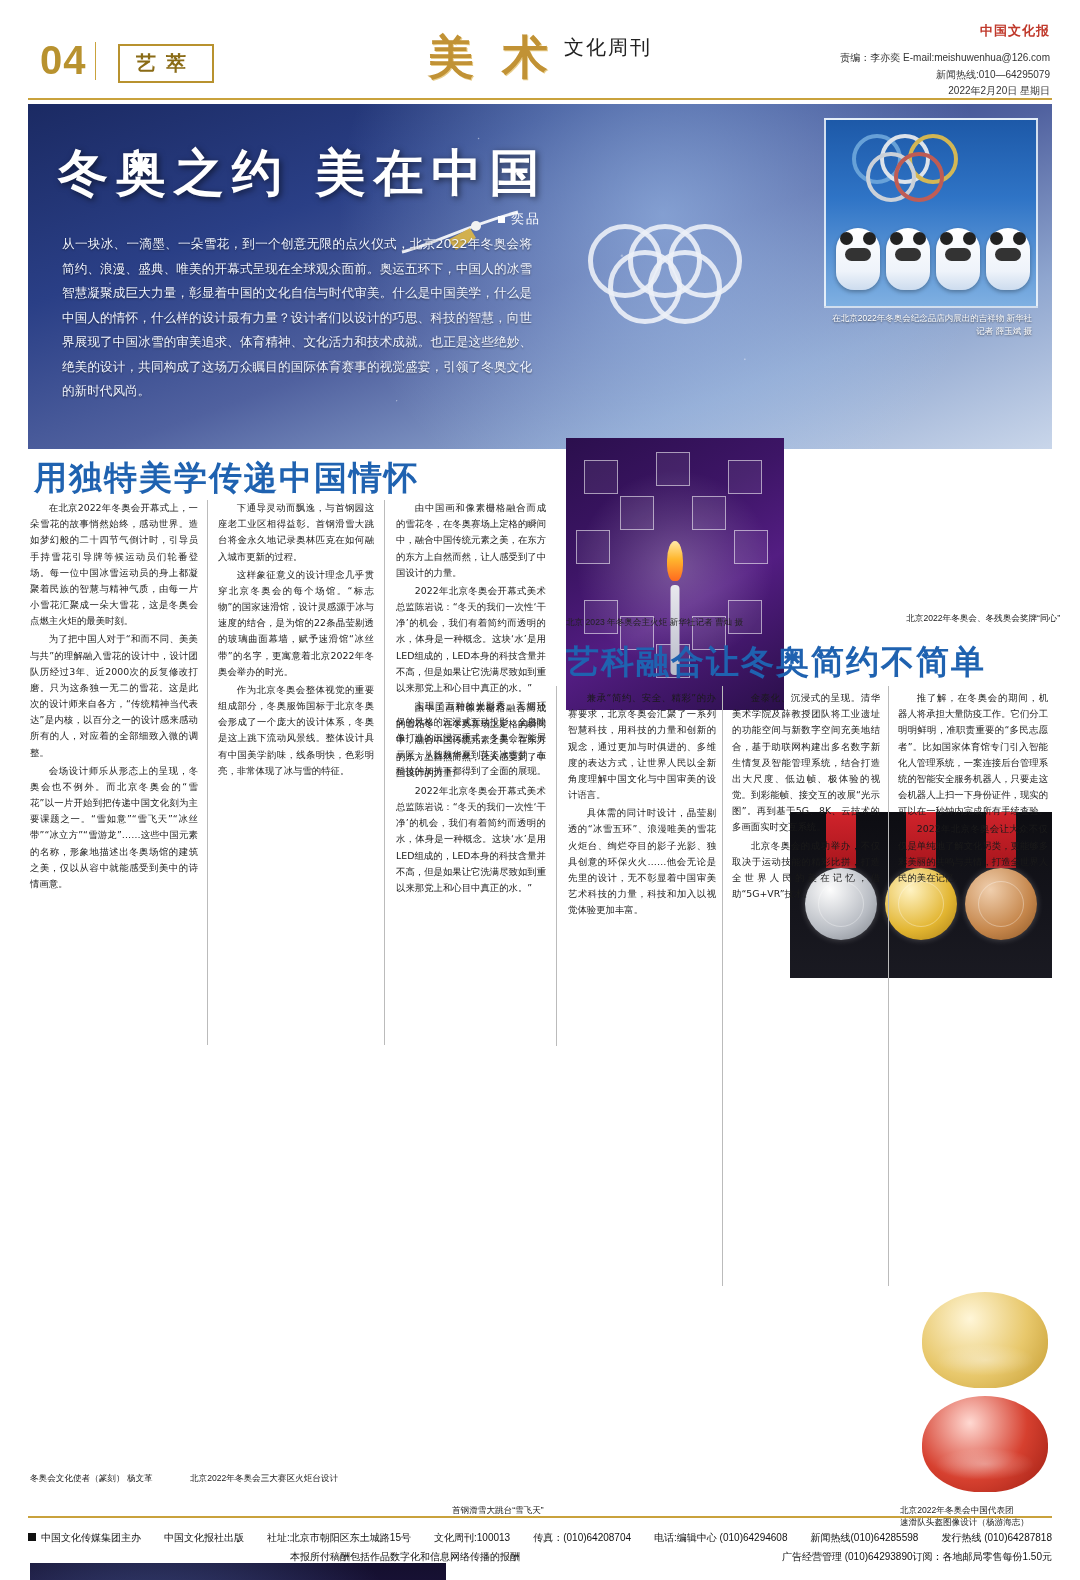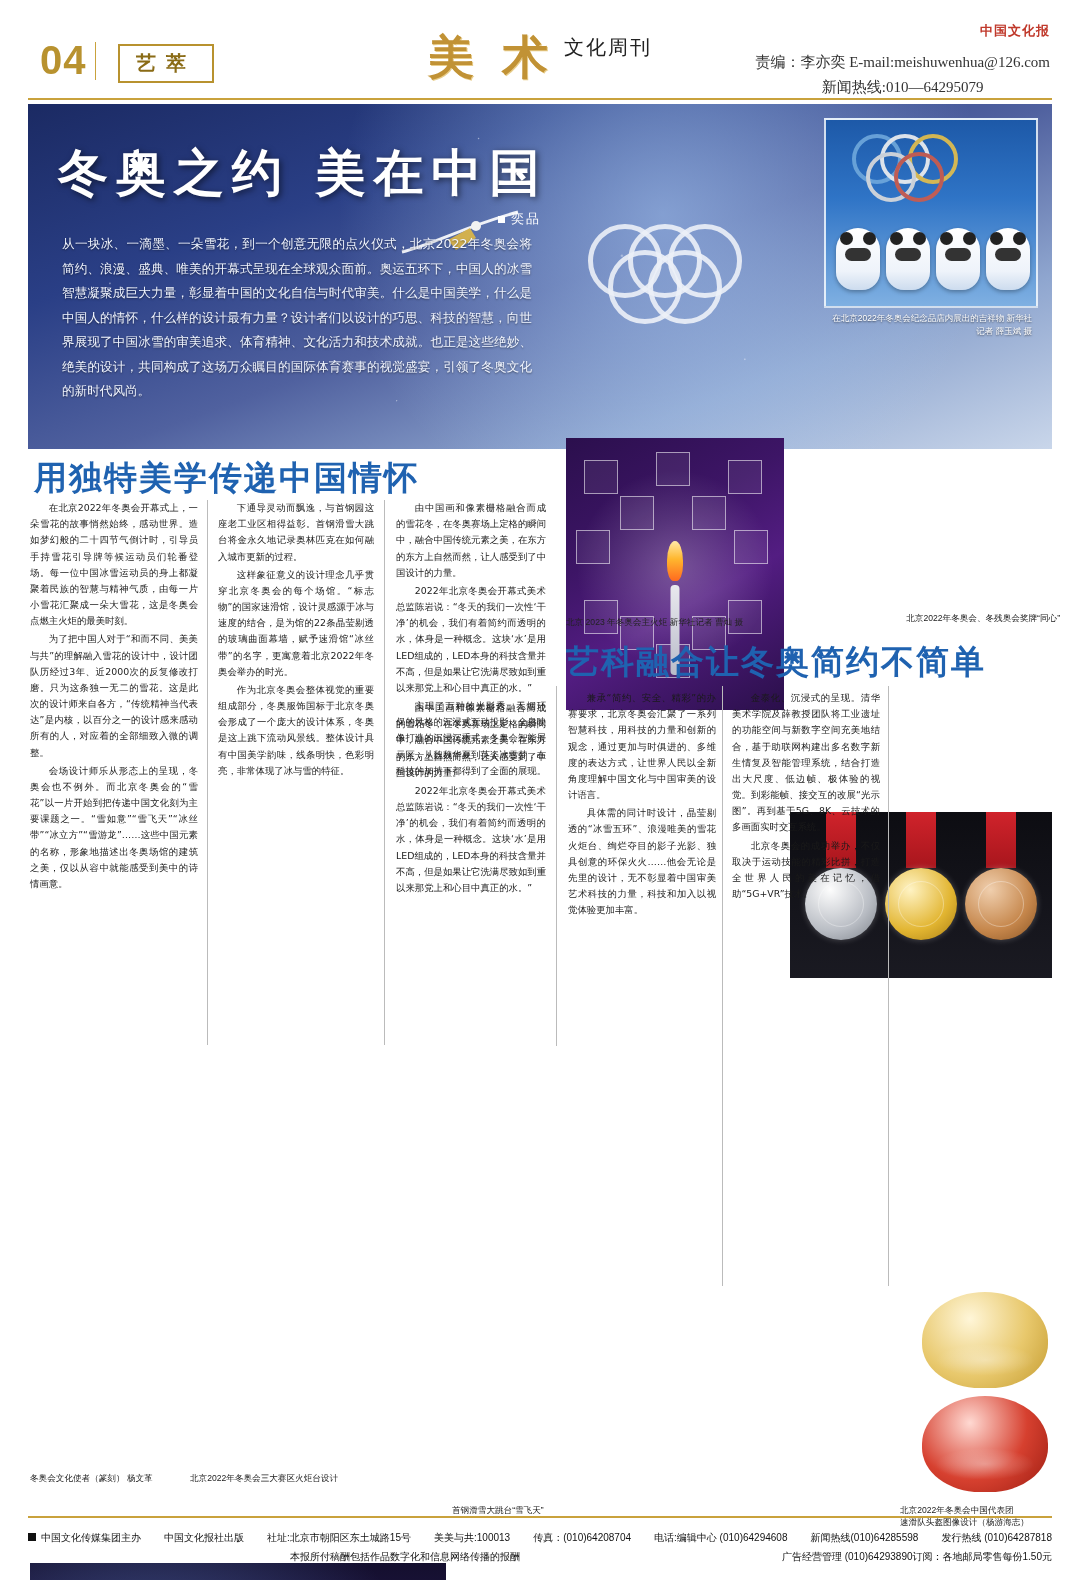--- a/index.html
+++ b/index.html
@@ -36,21 +36,21 @@
     font-size:46px; font-weight:bold; color:#c19235;
     letter-spacing:6px; line-height:1;
     text-shadow:1px 1px 0 #e8cd8b;
   }
   .brand-sub { font-size:20px; color:#222; letter-spacing:2px; padding-bottom:4px;}
   .paper-logo {
     position:absolute; right:30px; top:22px;
     font-size:13px; color:#c0392b; font-weight:bold; letter-spacing:1px;
     font-family:"DejaVu Serif", serif;
   }
-  .contact { position:absolute; right:30px; top:50px; text-align:center; font-size:15px; color:#333; line-height:1.65;font-family:Liberation Serif, serif; }
+  .contact { position:absolute; right:30px; top:50px; text-align:right; font-size:10px; color:#333; line-height:1.65; }
 
   .top-rule { position:absolute; left:28px; right:28px; top:98px; height:2px; background:#c9a23c; }
 
   
   .hero {
     position:absolute; left:28px; top:104px; width:1024px; height:345px;
     background:
       radial-gradient(circle at 62% 32%, rgba(180,215,255,.55) 0%, rgba(40,60,130,0) 48%),
       linear-gradient(160deg,#1b2a63 0%, #2a3f86 28%, #50619f 52%, #8fa6cf 76%, #c9d6ea 100%);
     overflow:hidden;
@@ -319,20 +319,24 @@
   <div class="vrule" style="left:888px; top:686px; height:600px;"></div>
 
   <div class="col" style="left:568px; top:690px; width:148px;">
     <p>兼承“简约、安全、精彩”的办赛要求，北京冬奥会汇聚了一系列智慧科技，用科技的力量和创新的观念，通过更加与时俱进的、多维度的表达方式，让世界人民以全新角度理解中国文化与中国审美的设计语言。</p>
     <p>具体需的同计时设计，晶莹剔透的“冰雪五环”、浪漫唯美的雪花火炬台、绚烂夺目的影子光影、独具创意的环保火火……他会无论是先里的设计，无不彰显着中国审美艺术科技的力量，科技和加入以视觉体验更加丰富。</p>
   </div>
   <div class="col" style="left:732px; top:690px; width:148px;">
     <p>金泰化、沉浸式的呈现。清华美术学院及薛教授团队将工业遗址的功能空间与新数字空间充美地结合，基于助联网构建出多名数字新生情复及智能管理系统，结合打造出大尺度、低边帧、极体验的视觉。到彩能帧、接交互的改展“光示图”。再到基于5G、8K、云技术的多画面实时交互系统。</p>
     <p>北京冬奥会的成功举办，不仅取决于运动技能的精彩比拼，打造全世界人民的美在记忆，借助“5G+VR”技术。</p>
   </div>
+  <div class="col" style="left:898px; top:690px; width:150px;">
+    <p>推了解，在冬奥会的期间，机器人将承担大量防疫工作。它们分工明明鲜明，准职责重要的“多民志愿者”。比如国家体育馆专门引入智能化人管理系统，一案连接后台管理系统的智能安全服务机器人，只要走这会机器人上扫一下身份证件，现实的可以在一秒钟内完成所有手续查验。</p>
+    <p>2022年北京冬奥会让大众不仅仅是单纯地了解文化另类，更能够多彩美丽的共鸣与共情，打造全世界人民的美在记忆。</p>
+  </div>
 
   <div class="col" style="left:396px; top:700px; width:150px;">
     <p>由中国画和像素栅格融合而成的雪花冬，在冬奥赛场上定格的瞬间中，融合中国传统元素之美，在东方的东方上自然而然，让人感受到了中国设计的力量。</p>
     <p>2022年北京冬奥会开幕式美术总监陈岩说：“冬天的我们一次性‘干净’的机会，我们有着简约而透明的水，体身是一种概念。这块‘水’是用LED组成的，LED本身的科技含量并不高，但是如果让它洗满尽致如到重以来那党上和心目中真正的水。”</p>
   </div>
 
   <div class="imgbox venue-night" style="left:30px; top:1025px; width:416px; height:270px;">
     
     
     
@@ -356,21 +360,21 @@
 速滑队头盔图像设计（杨游海志）</div>
 
   <div class="footer-rule" style="bottom:62px;"></div>
   <div class="footer">
     <div class="footer-row">
       <div>
         <span class="blk"></span><span>中国文化传媒集团主办</span>
       </div>
       <div>中国文化报社出版</div>
       <div>社址:北京市朝阳区东土城路15号</div>
-      <div>美美与共:100013</div>
+      <div>文化周刊:100013</div>
       <div>传真：(010)64208704</div>
       <div>电话:编辑中心 (010)64294608</div>
       <div>新闻热线(010)64285598</div>
       <div>发行热线 (010)64287818</div>
     </div>
     <div class="footer-row">
       <div style="flex:1; text-align:center;">本报所付稿酬包括作品数字化和信息网络传播的报酬</div>
       <div>广告经营管理 (010)64293890</div>
       <div>订阅：各地邮局</div>
       <div>零售每份1.50元</div>

